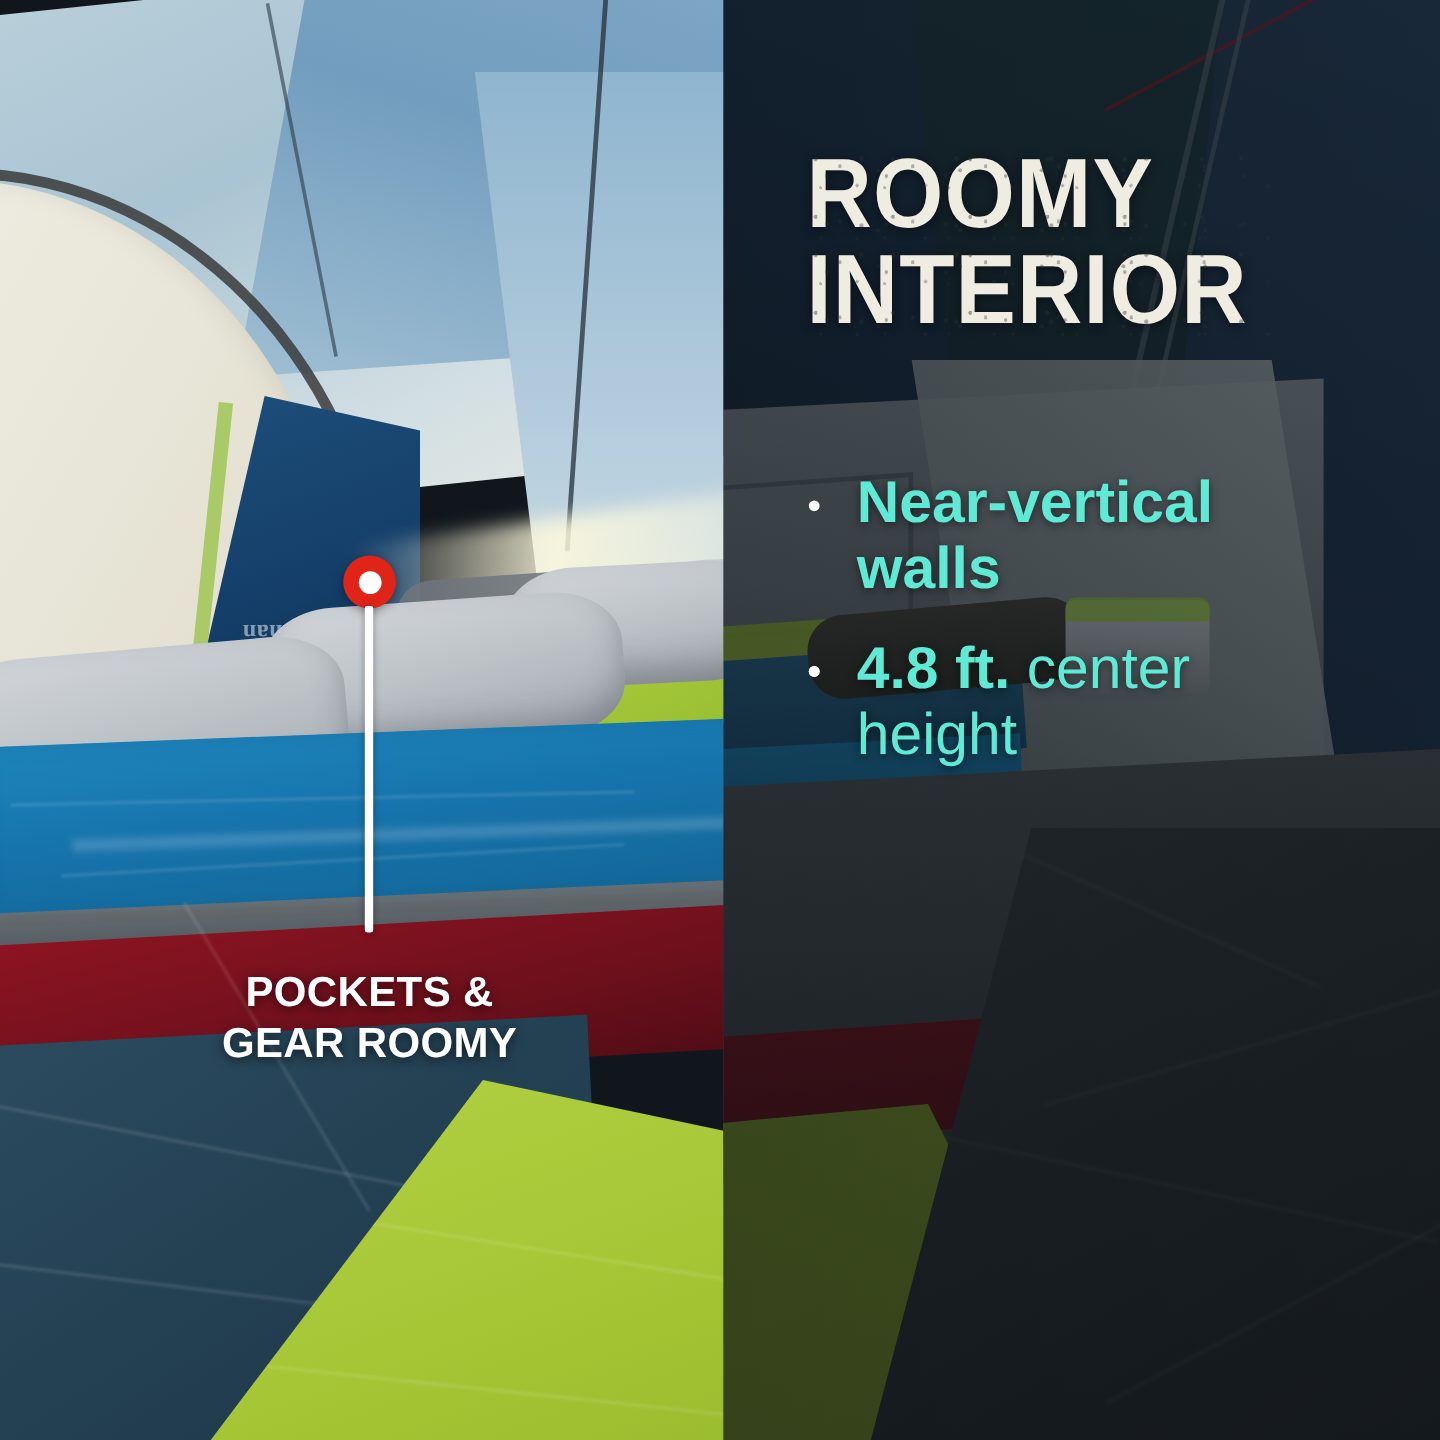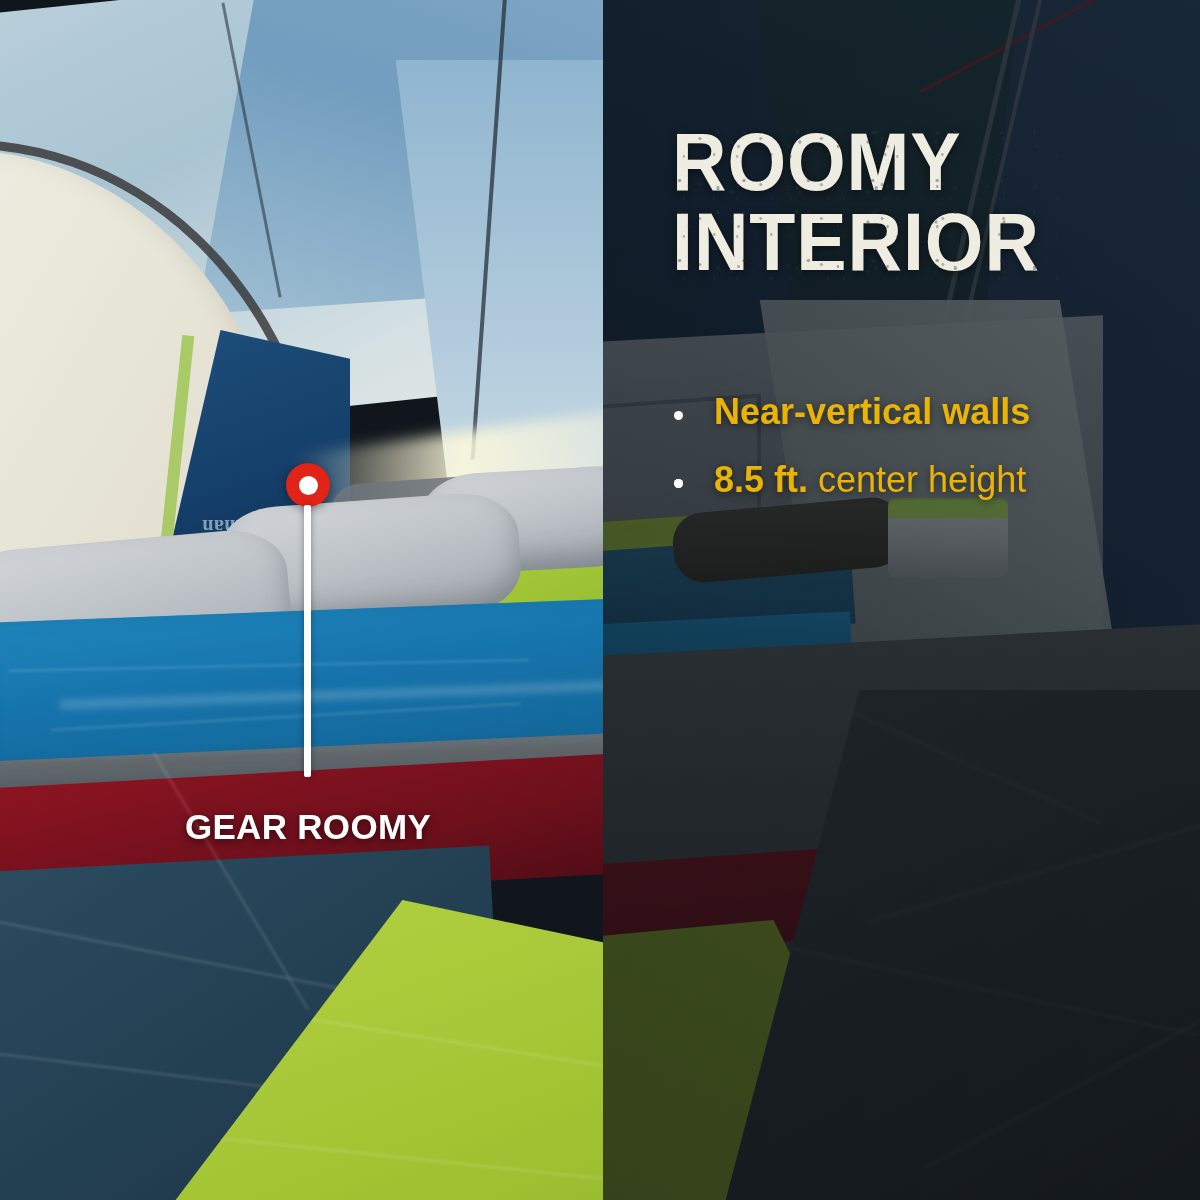--- a/index.html
+++ b/index.html
@@ -248,22 +248,22 @@
       radial-gradient(circle at 74% 74%, rgba(40,50,60,.45) 0 1.3px, transparent 1.6px),
       radial-gradient(circle at 88% 40%, rgba(40,50,60,.5) 0 1.5px, transparent 1.8px),
       radial-gradient(circle at 22% 82%, rgba(40,50,60,.4) 0 1.2px, transparent 1.5px),
       radial-gradient(circle at 46% 36%, rgba(40,50,60,.45) 0 1.5px, transparent 1.8px);
     background-size:70px 48px,54px 40px,86px 56px,62px 44px,74px 50px,58px 42px,66px 46px;
     mix-blend-mode:multiply;opacity:.75;
   }
 
   .bullets{
     position:absolute;left:668px;top:392px;width:420px;
-    color:#eab308;
-    font-size:36px;
+    color:#5eead4;
+    font-size:49px;
     line-height:1.12;
   }
   .bullet{
     position:relative;
     padding-left:46px;
     margin-bottom:28px;
     text-shadow:0 2px 8px rgba(0,0,0,.55);
     font-weight:400;
   }
   .bullet .dot{
@@ -385,25 +385,26 @@
   <div class="bullets">
     <div class="bullet all-bold">
       <span class="dot"></span>
       <span>Near-vertical walls</span>
     </div>
     <div class="bullet all-bold">
       <span class="dot"></span>
     </div>
     <div class="bullet">
       <span class="dot"></span>
-      <span><b>8.5 ft.</b> center height</span>
+      <span><b>4.8 ft.</b> center height</span>
     </div>
   </div>
 
   <div class="marker">
     <div class="core"></div>
   </div>
   <div class="marker-line"></div>
   <div class="callout-label">
+    <div>POCKETS &amp;</div>
     <div>GEAR ROOMY</div>
   </div>
 
 </div>
 
 </body></html>

